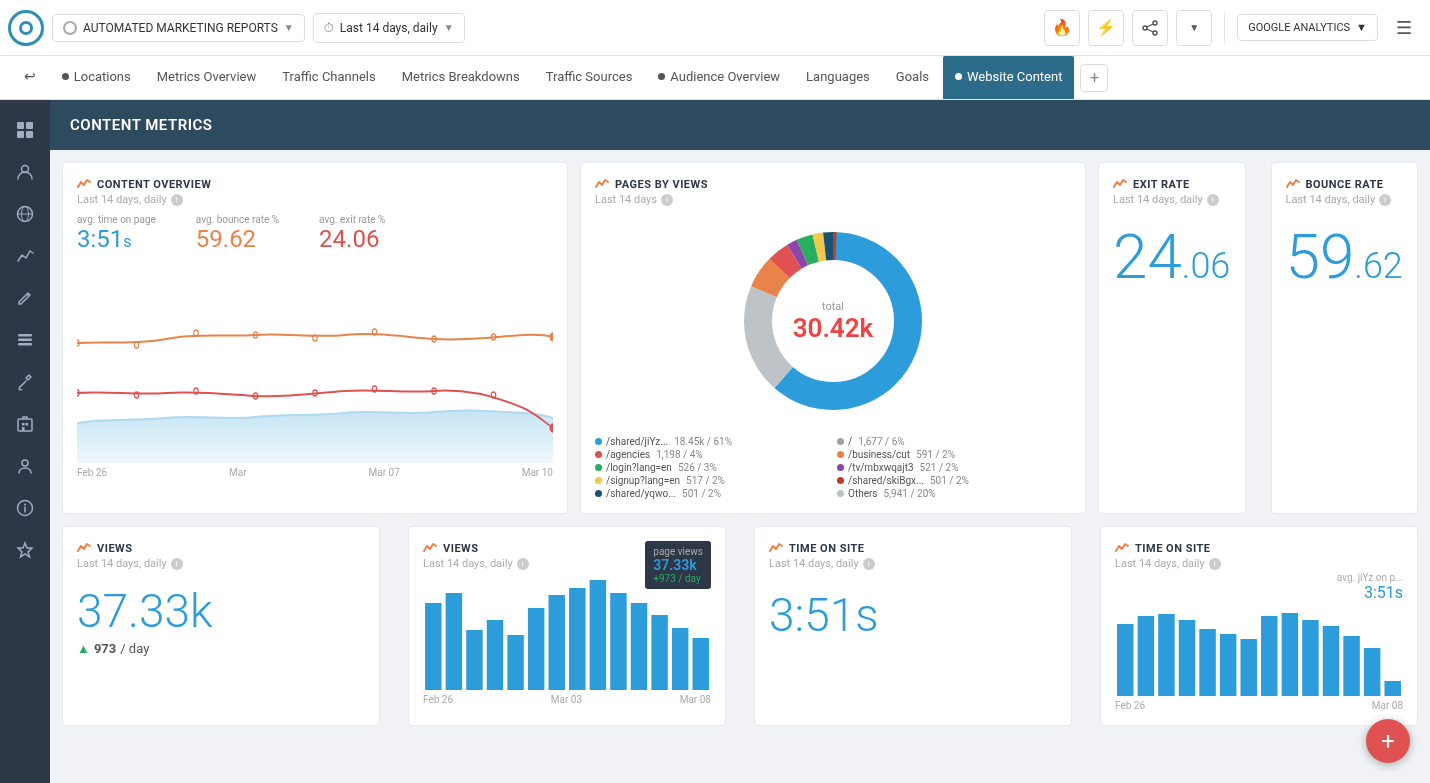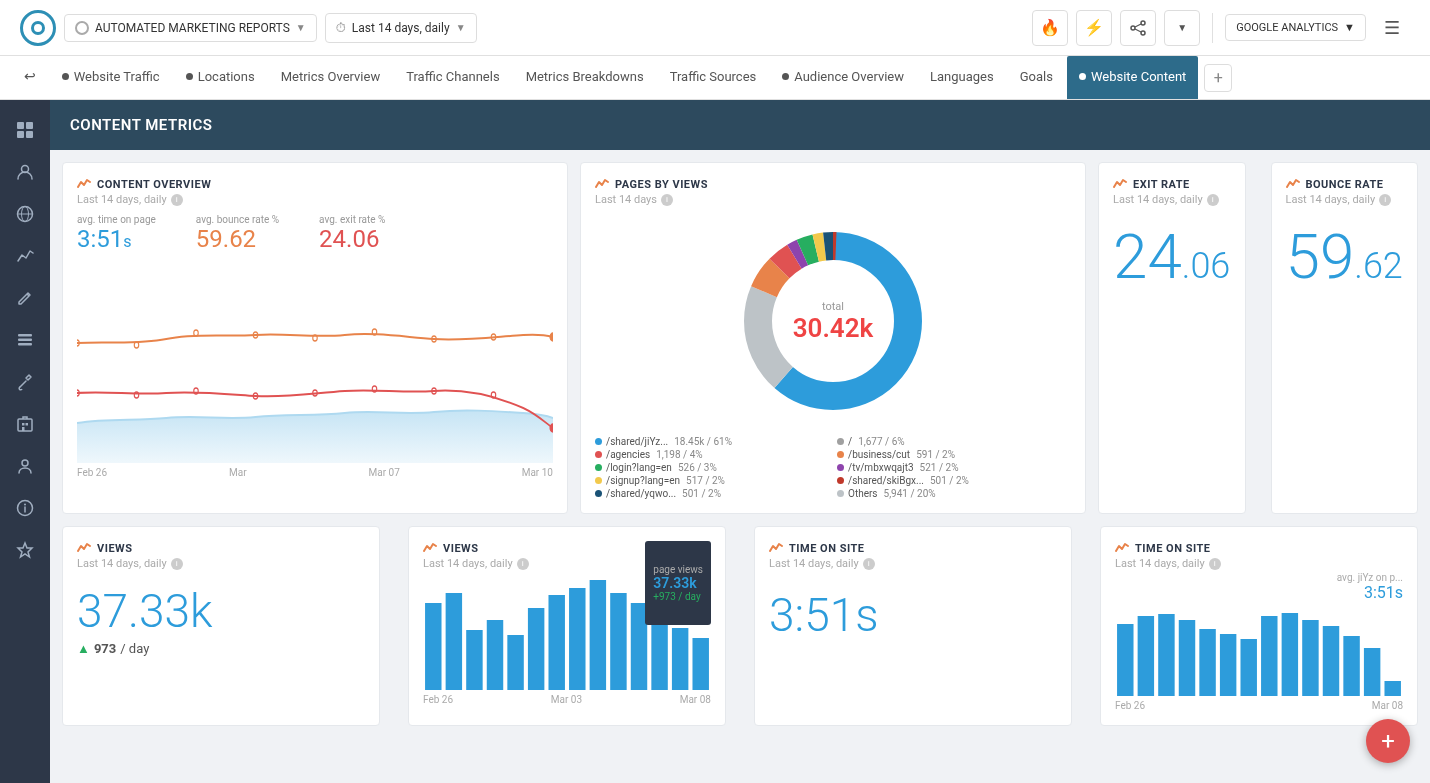--- a/index.html
+++ b/index.html
@@ -1,19 +1,19 @@
 <!DOCTYPE html>
 <html><head>
   <meta charset="utf-8">
   <style>
     * { box-sizing: border-box; margin: 0; padding: 0; }
     body { font-family: -apple-system, BlinkMacSystemFont, 'Segoe UI', Roboto, sans-serif; background: #f0f2f5; color: #333; font-size: 13px; }
 
     
-    .topbar { display: flex; align-items: center; background: #fff; border-bottom: 1px solid #e0e0e0; padding: 0 20px; height: 56px; gap: 8px; }
+    .topbar { display: flex; align-items: center; background: #fff; border-bottom: 1px solid #e0e0e0; padding: 0 8px; height: 56px; gap: 8px; }
     .logo-circle { width: 36px; height: 36px; border-radius: 50%; border: 3px solid #2d8fb5; display: flex; align-items: center; justify-content: center; flex-shrink: 0; }
     .logo-inner { width: 14px; height: 14px; border-radius: 50%; background: transparent; border: 3px solid #2d8fb5; }
     .dropdown-btn { display: flex; align-items: center; gap: 6px; border: 1px solid #ddd; border-radius: 4px; padding: 6px 10px; cursor: pointer; background: #fff; font-size: 12px; color: #333; white-space: nowrap; }
     .dropdown-btn .icon { color: #888; font-size: 10px; }
     .icon-btn { width: 36px; height: 36px; border-radius: 4px; border: 1px solid #ddd; display: flex; align-items: center; justify-content: center; cursor: pointer; background: #fff; color: #555; font-size: 16px; }
     .google-analytics-btn { display: flex; align-items: center; gap: 6px; border: 1px solid #ddd; border-radius: 4px; padding: 6px 10px; cursor: pointer; background: #fff; font-size: 11px; color: #333; }
     .hamburger { width: 36px; height: 36px; display: flex; align-items: center; justify-content: center; cursor: pointer; color: #555; font-size: 18px; }
 
     
     .tabbar { display: flex; align-items: center; background: #fff; border-bottom: 1px solid #e0e0e0; padding: 0 12px; height: 44px; overflow-x: auto; gap: 2px; }
@@ -132,24 +132,20 @@
     <div class="hamburger">☰</div>
   </div>
 </div>
 
 <div class="tabbar">
   <div class="tab">
     <span style="font-size:14px;">↩</span>
   </div>
   <div class="tab">
     <span class="dot" style="background:#555;"></span>
-    <span>Website Traffic</span>
-  </div>
-  <div class="tab">
-    <span class="dot" style="background:#555;"></span>
     <span>Locations</span>
   </div>
   <div class="tab">
     <span>Metrics Overview</span>
   </div>
   <div class="tab">
     <span>Traffic Channels</span>
   </div>
   <div class="tab">
     <span>Metrics Breakdowns</span>
@@ -492,21 +488,21 @@
             <svg width="14" height="14" viewBox="0 0 14 14" fill="none">
               <polyline points="1,10 4,5 7,8 10,3 13,5" stroke="#e8834a" stroke-width="2" fill="none" stroke-linecap="round" stroke-linejoin="round"></polyline>
             </svg>
             <span>VIEWS</span>
           </div>
           <div class="card-subtitle">
             <span>Last 14 days, daily</span>
             <span class="info-icon">i</span>
           </div>
 
-          <div style="position:absolute;top:14px;right:14px;background:#2d3748;color:#fff;padding:23px 8px;border-radius:3px;font-size:10px;z-index:10;">
+          <div style="position:absolute;top:14px;right:14px;background:#2d3748;color:#fff;padding:5px 8px;border-radius:3px;font-size:10px;z-index:10;">
             <div style="color:#aaa;">page views</div>
             <div style="color:#2d9cdb;font-size:14px;font-weight:600;">37.33k</div>
             <div style="color:#27ae60;">+973 / day</div>
           </div>
           <div class="bar-chart-area">
             <svg width="100%" height="110" viewBox="0 0 280 110" preserveAspectRatio="none">
               <rect x="2" y="23" width="16" height="87" fill="#2d9cdb"></rect>
               <rect x="22" y="13" width="16" height="97" fill="#2d9cdb"></rect>
               <rect x="42" y="50" width="16" height="60" fill="#2d9cdb"></rect>
               <rect x="62" y="40" width="16" height="70" fill="#2d9cdb"></rect>

